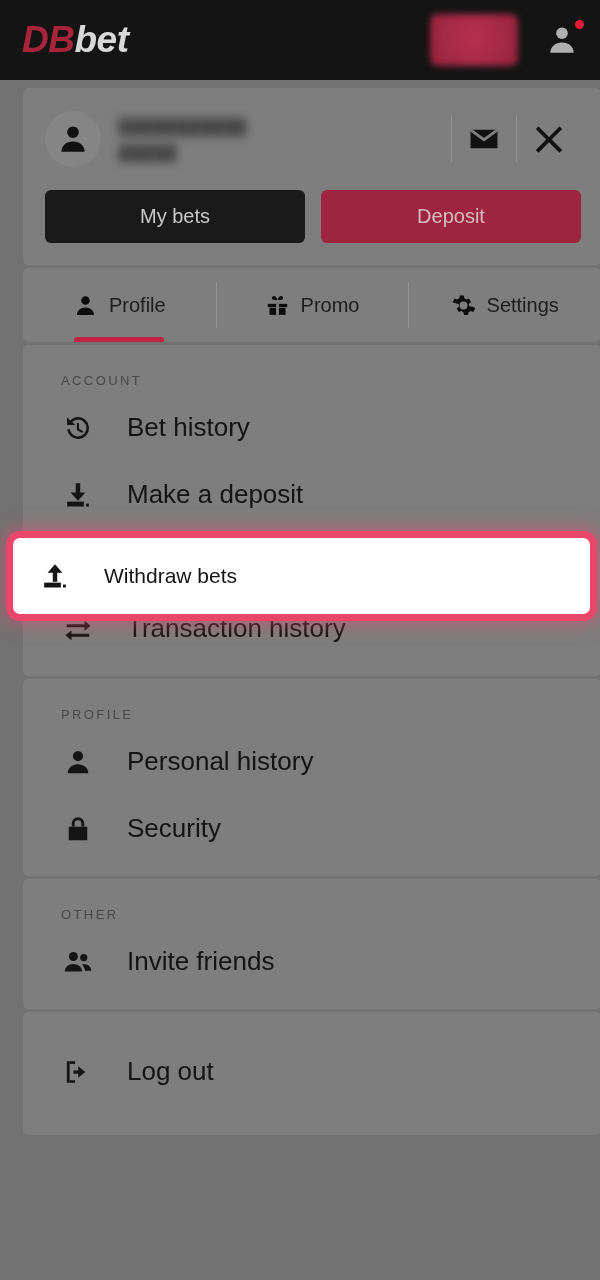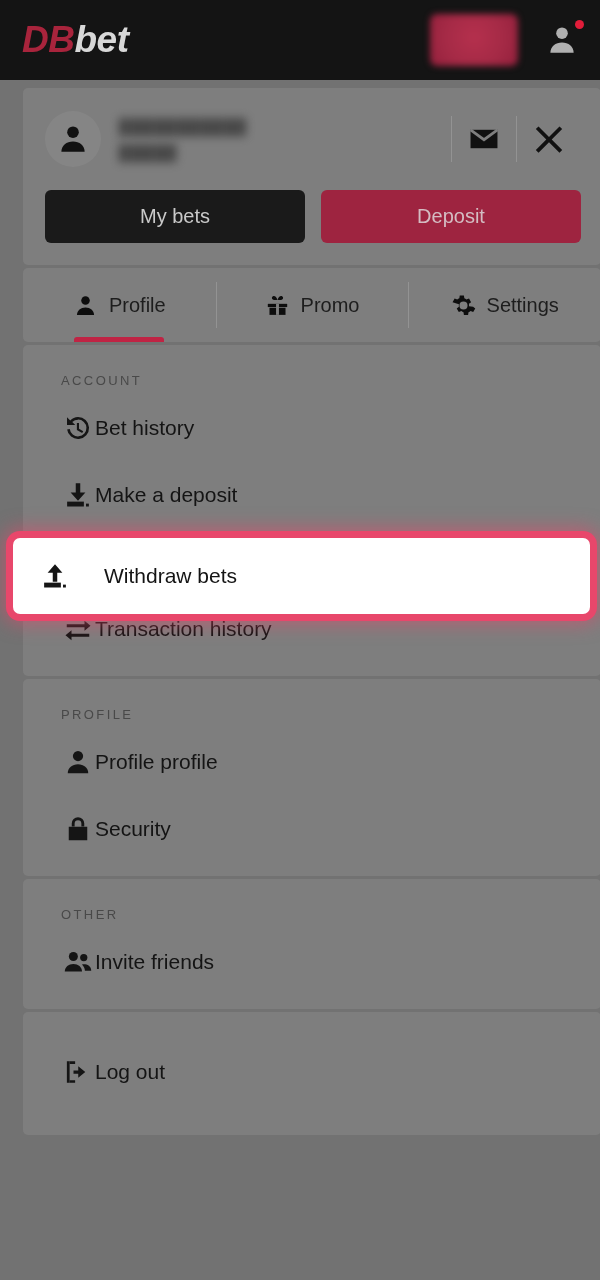--- a/index.html
+++ b/index.html
@@ -115,21 +115,21 @@
   .menu-item {
     display:flex; align-items:center; height:67px;
     padding-left:38px; cursor:pointer;
   }
   .menu-item .mi-icon {
     width:34px; height:34px; flex:0 0 auto;
     display:flex; align-items:center; justify-content:center;
   }
   .menu-item .mi-icon svg { width:30px; height:30px; fill:#151515; }
   .menu-item .mi-label {
-    font-size:21px; color:#141414;
+    margin-left:32px; font-size:26px; color:#141414;
   }
   .logout-card { padding:26px 0 30px 0; }
 
   
   .menu-item.highlighted-src { visibility:hidden; }
 
   
   .highlight {
     position:absolute; left:13px; top:538px; width:577px; height:76px;
     z-index:9;
@@ -274,21 +274,21 @@
     <div class="card section">
       <div class="sec-title">PROFILE</div>
 
       <div class="menu-item">
         <span class="mi-icon">
           <svg viewBox="0 0 24 24">
             <circle cx="12" cy="7.2" r="4.1"></circle>
             <path d="M3.8 21c0-4.3 3.7-7.2 8.2-7.2s8.2 2.9 8.2 7.2z"></path>
           </svg>
         </span>
-        <span class="mi-label">Profile profile</span>
+        <span class="mi-label">Personal history</span>
       </div>
 
       <div class="menu-item">
         <span class="mi-icon">
           <svg viewBox="0 0 24 24">
             <path d="M7 10V7.6a5 5 0 0 1 10 0V10h-2.3V7.6a2.7 2.7 0 0 0-5.4 0V10z"></path>
             <path d="M4.6 10.2h14.8V21H4.6z"></path>
           </svg>
         </span>
         <span class="mi-label">Security</span>

